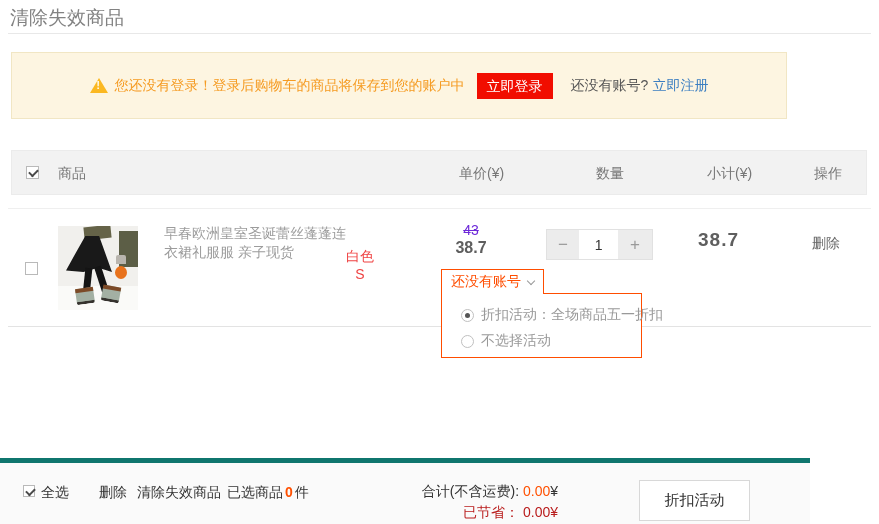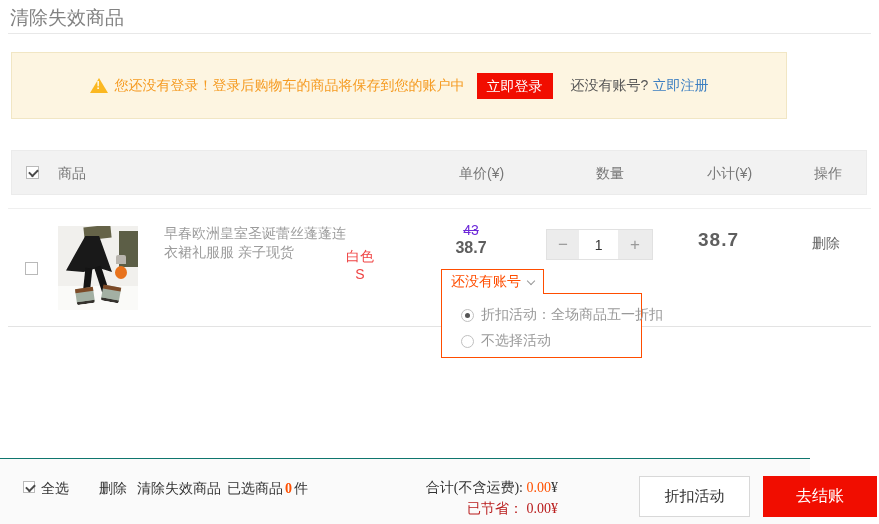--- a/index.html
+++ b/index.html
@@ -79,21 +79,21 @@
   .chevron { display:inline-block; width:6px; height:6px; border-right:1px solid #999; border-bottom:1px solid #999;
              transform:rotate(45deg); margin-left:7px; margin-top:-3px; }
   .promo-panel { left:433px; top:84px; width:201px; height:65px; background:#fff; border:1px solid var(--promo,#ff4d00);
                  z-index:3; padding:12px 0 0 12px; }
   .promo-opt { display:flex; align-items:center; margin-bottom:8px; cursor:pointer; }
   .radio { position:relative; width:13px; height:13px; border:1px solid #c0c0c0; border-radius:50%; background:#fff; flex:none; }
   .radio.checked::after { content:''; position:absolute; left:3px; top:3px; width:5px; height:5px; border-radius:50%; background:#555; }
   .promo-opt span { font-size:14px; color:#999; margin-left:7px; white-space:nowrap; }
 
   
-  .footer { left:0; top:458px; width:810px; height:66px; background:#fafafa; border-top:1px solid #0f766e; font-size:14px;font-family:Liberation Serif, serif; }
+  .footer { left:0; top:458px; width:810px; height:66px; background:#fafafa; border-top:5px solid #0f766e; font-size:14px; }
   .f-cb { left:23px; top:22px; width:12px; height:12px; }
   .f-selectall { left:41px; top:21px; color:#333; cursor:pointer; }
   .f-delete { left:99px; top:21px; color:#333; cursor:pointer; }
   .f-clear { left:137px; top:21px; color:#333; cursor:pointer; }
   .f-selected { left:227px; top:21px; color:#333; }
   .f-count { color:var(--price_orange,#ff5000); font-weight:bold; padding:0 2px; }
   .f-totals { left:380px; top:18px; width:178px; text-align:right; line-height:21px; }
   .f-total-label { color:#333; }
   .f-total-value { color:var(--price_orange,#ff5000); }
   .f-currency { color:#333; }
@@ -193,16 +193,15 @@
     <div class="abs f-totals">
       <div>
         <span class="f-total-label">合计(不含运费): </span><span class="f-total-value">0.00</span><span class="f-currency">¥</span>
       </div>
       <div class="f-saved">
         <span>已节省： </span><span>0.00¥</span>
       </div>
     </div>
 
     <div class="abs btn-continue">折扣活动</div>
-    <div class="abs btn-checkout">去结账</div>
   </div>
 
 </div>
 
 </body></html>

